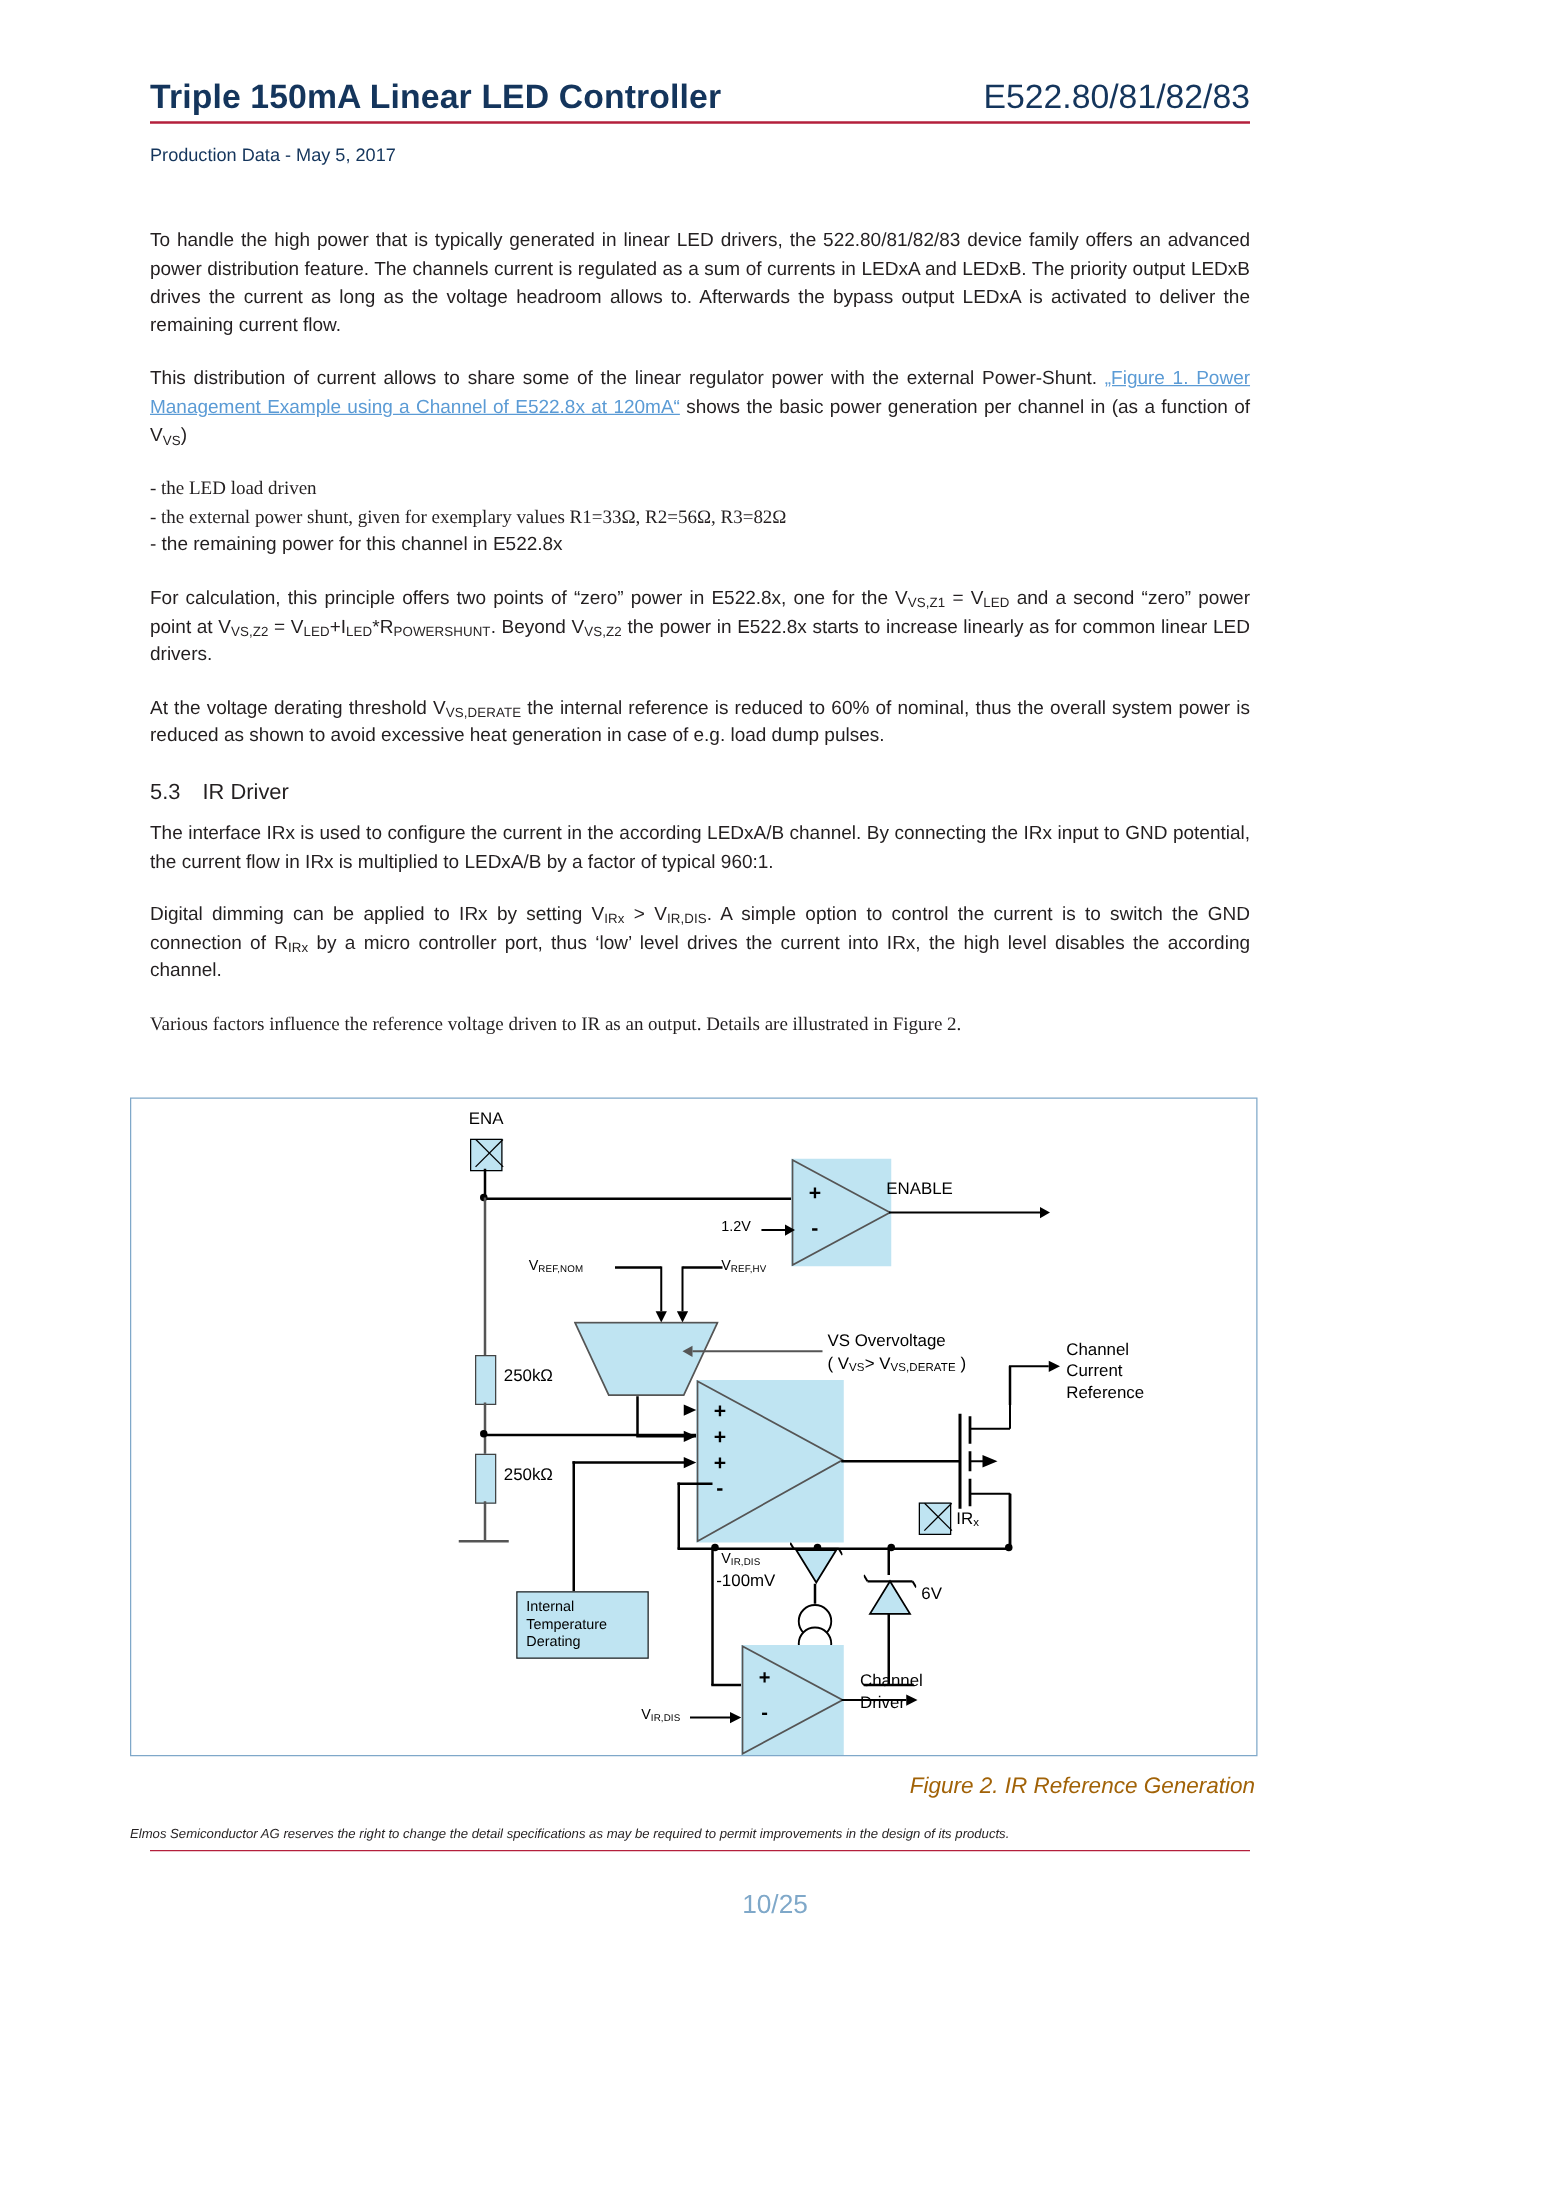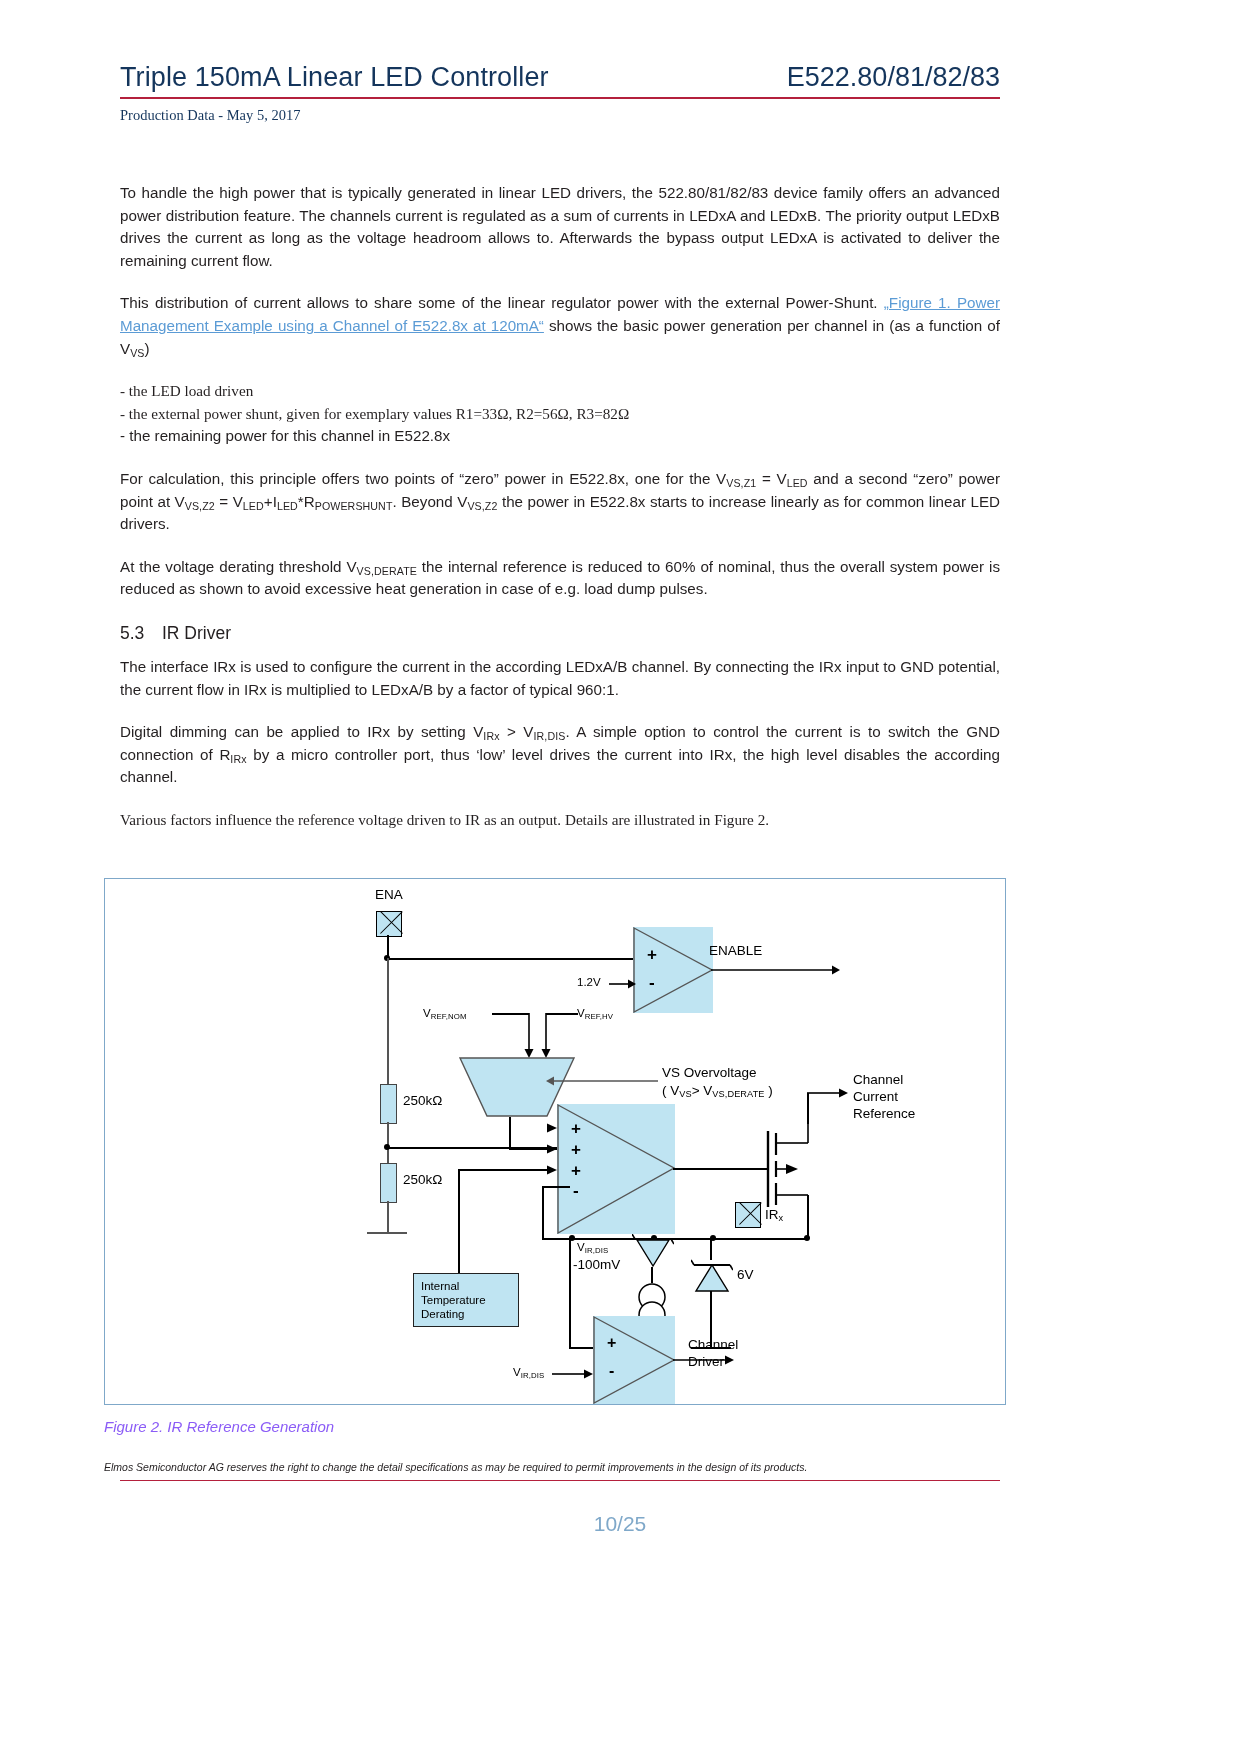--- a/index.html
+++ b/index.html
@@ -11,25 +11,25 @@
     position:relative;
     overflow:hidden;
   }
   .page { position:absolute; left:0; top:0; width:1240px; height:1754px; }
 
   
   .header { position:absolute; left:120px; top:62px; width:880px; }
   .hdr-row { display:flex; justify-content:space-between; align-items:flex-end; }
   .hdr-title {
     font-size:27px; color:#14355c; letter-spacing:0.1px;
-    font-family:"Liberation Sans", sans-serif; font-weight:400;
+    font-family:"Liberation Sans", sans-serif; font-weight:700;
   }
   .hdr-part { font-size:27px; color:#14355c; font-weight:400; }
   .hdr-rule { height:1.6px; background:#b4203c; margin-top:4px; width:880px; }
-  .hdr-sub { font-size:14.5px; color:#14355c; margin-top:8px;font-family:Liberation Serif, serif; }
+  .hdr-sub { font-size:14.5px; color:#14355c; margin-top:18px; }
 
   
   .content { position:absolute; left:120px; top:182px; width:880px; }
   p.t {
     font-size:15.2px; line-height:22.6px; margin:0 0 20px 0;
     text-align:justify; text-justify:inter-word;
     color:#231f20;
   }
   p.t.tight { margin-bottom:0;font-family:Liberation Serif, serif; }
   p.t.nj { text-align:left; }
@@ -43,21 +43,21 @@
 
   
   .figure-box {
     position:absolute; left:104px; top:878px;
     width:900px; height:525px;
     border:1px solid #7fa8c9;
     background:#fff;
   }
   .fig-caption {
     position:absolute; left:104px; top:1418px; width:900px;
-    text-align:left; font-style:italic; font-size:15px; color:#8b5cf6;
+    text-align:right; font-style:italic; font-size:18px; color:#a16207;
   }
 
   
   .sch { position:absolute; left:0; top:0; width:900px; height:525px; }
   .lbl { position:absolute; font-family:"Liberation Sans", sans-serif; color:#000; white-space:nowrap; }
   .lbl-lg { font-size:13.5px; }
   .lbl-md { font-size:11.5px; }
   .lbl sub { font-size:0.68em; vertical-align:-0.22em; line-height:0; }
 
   .pad {

